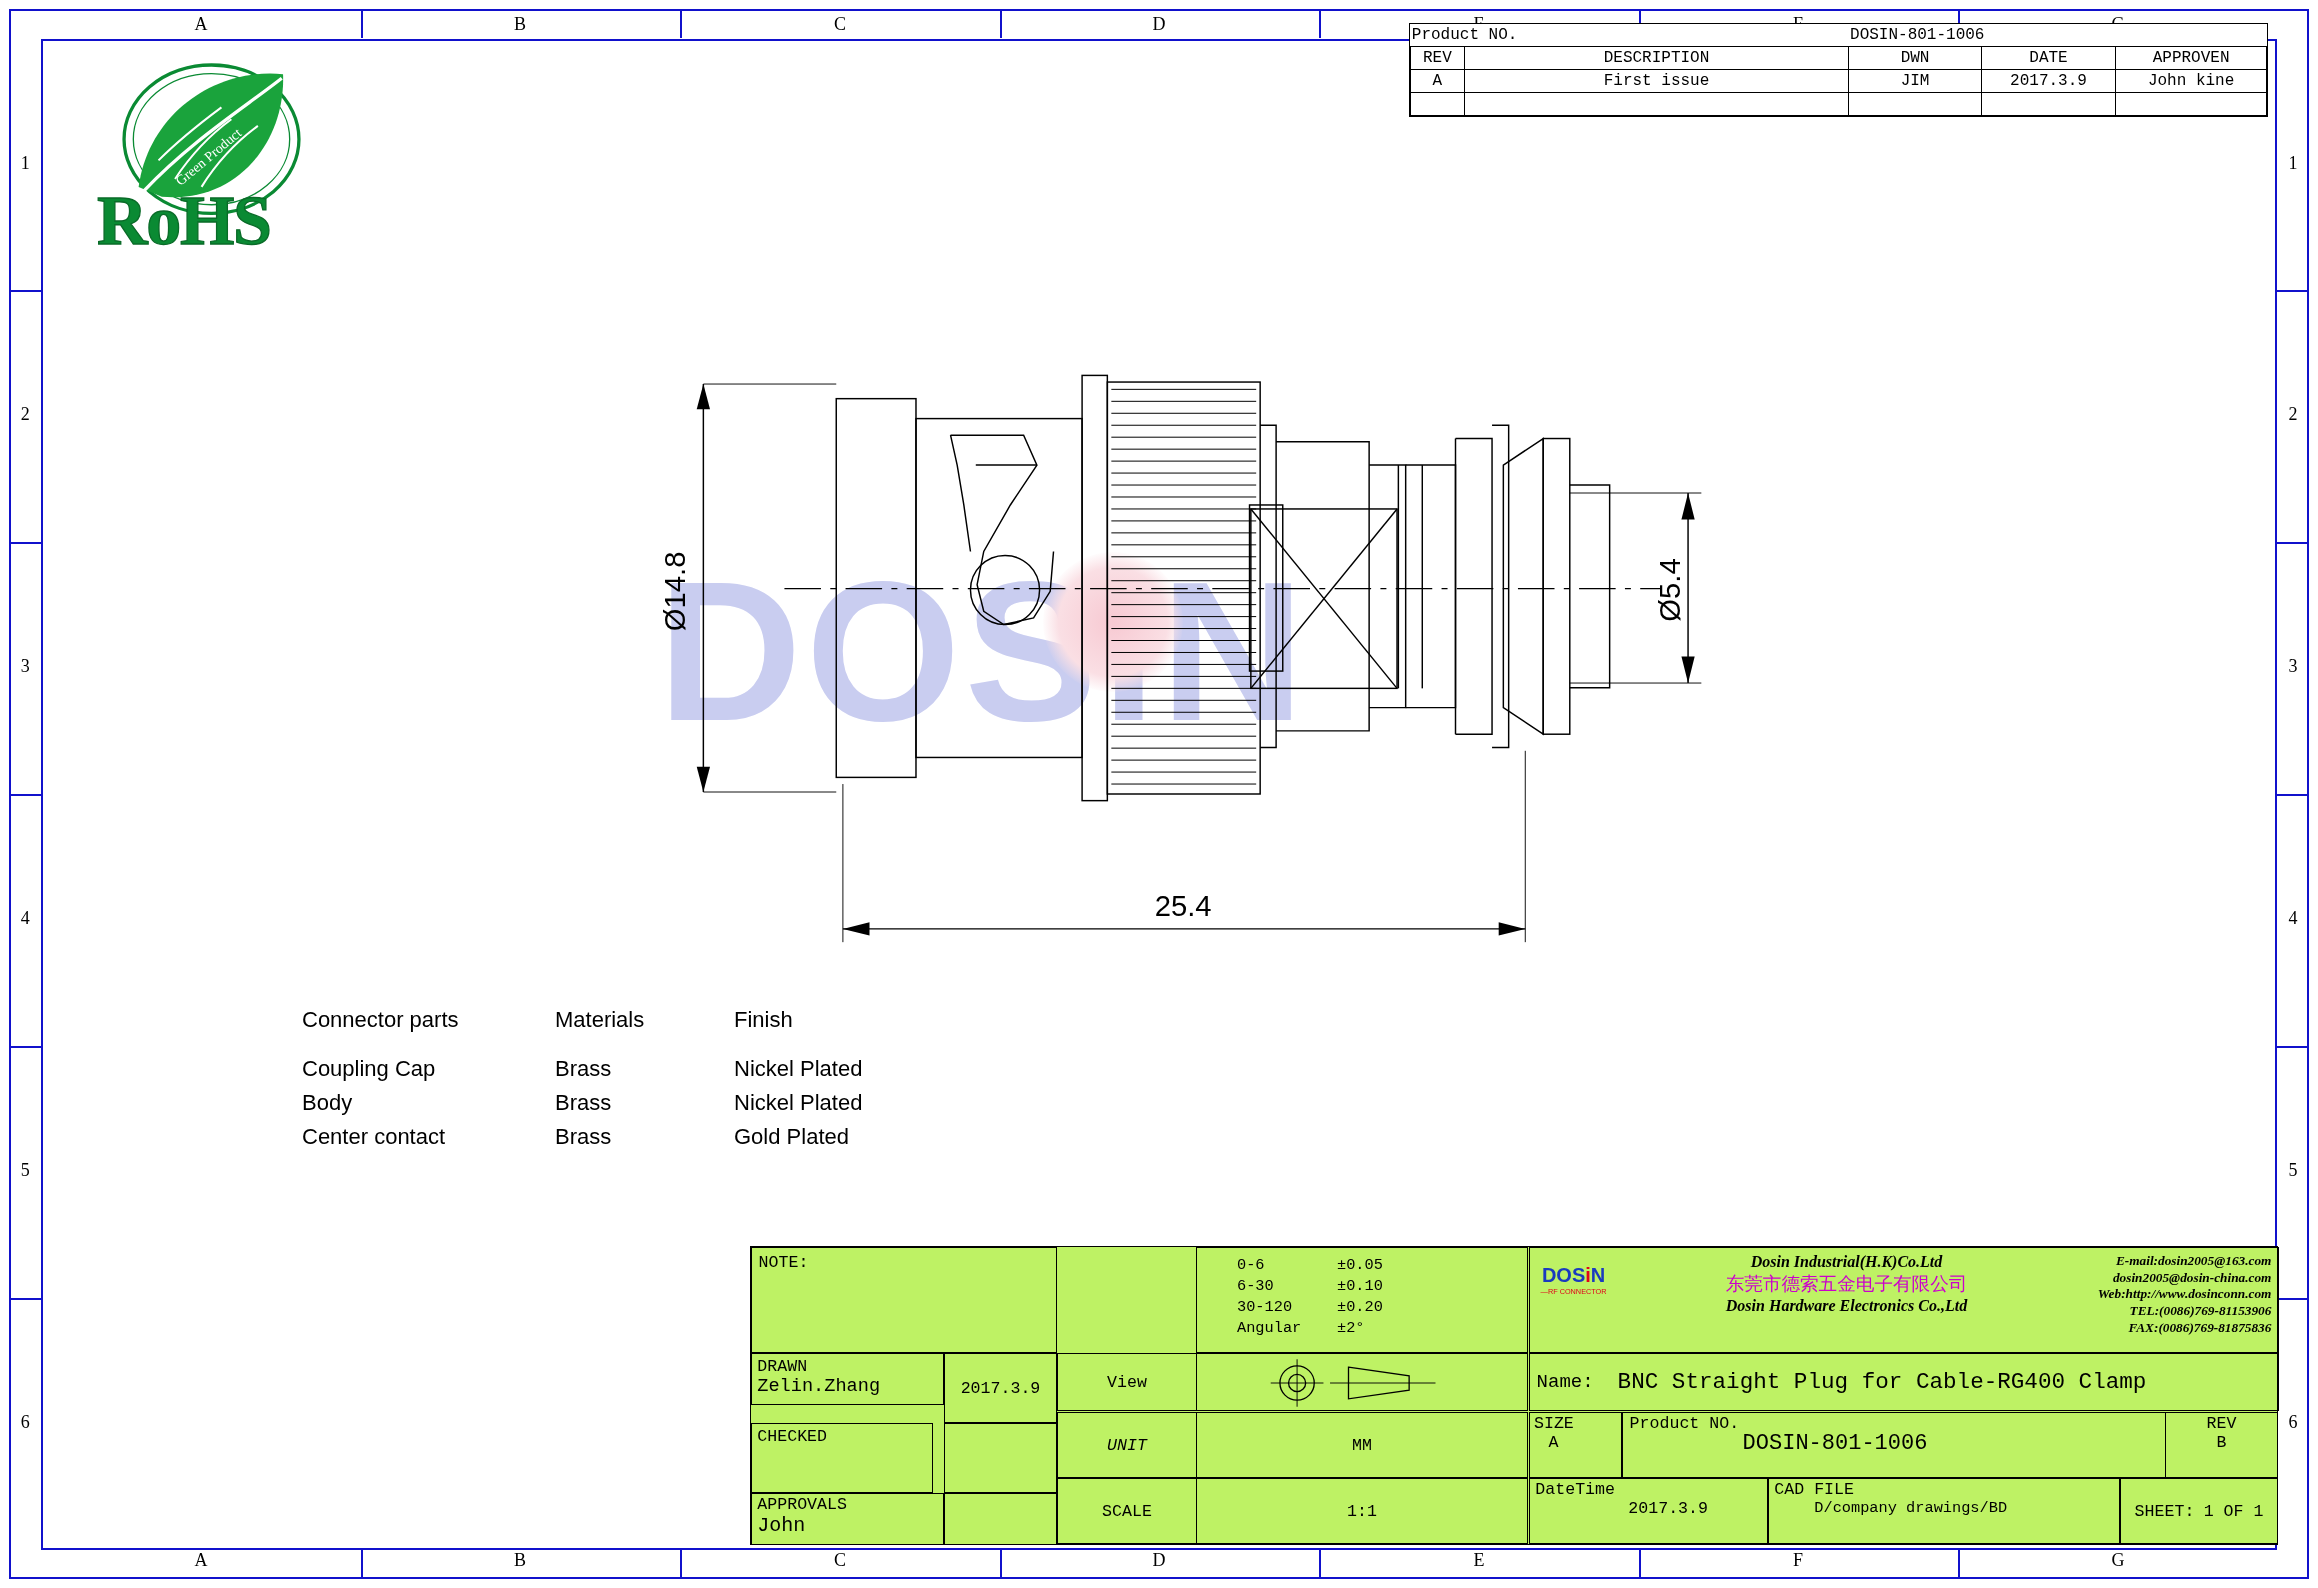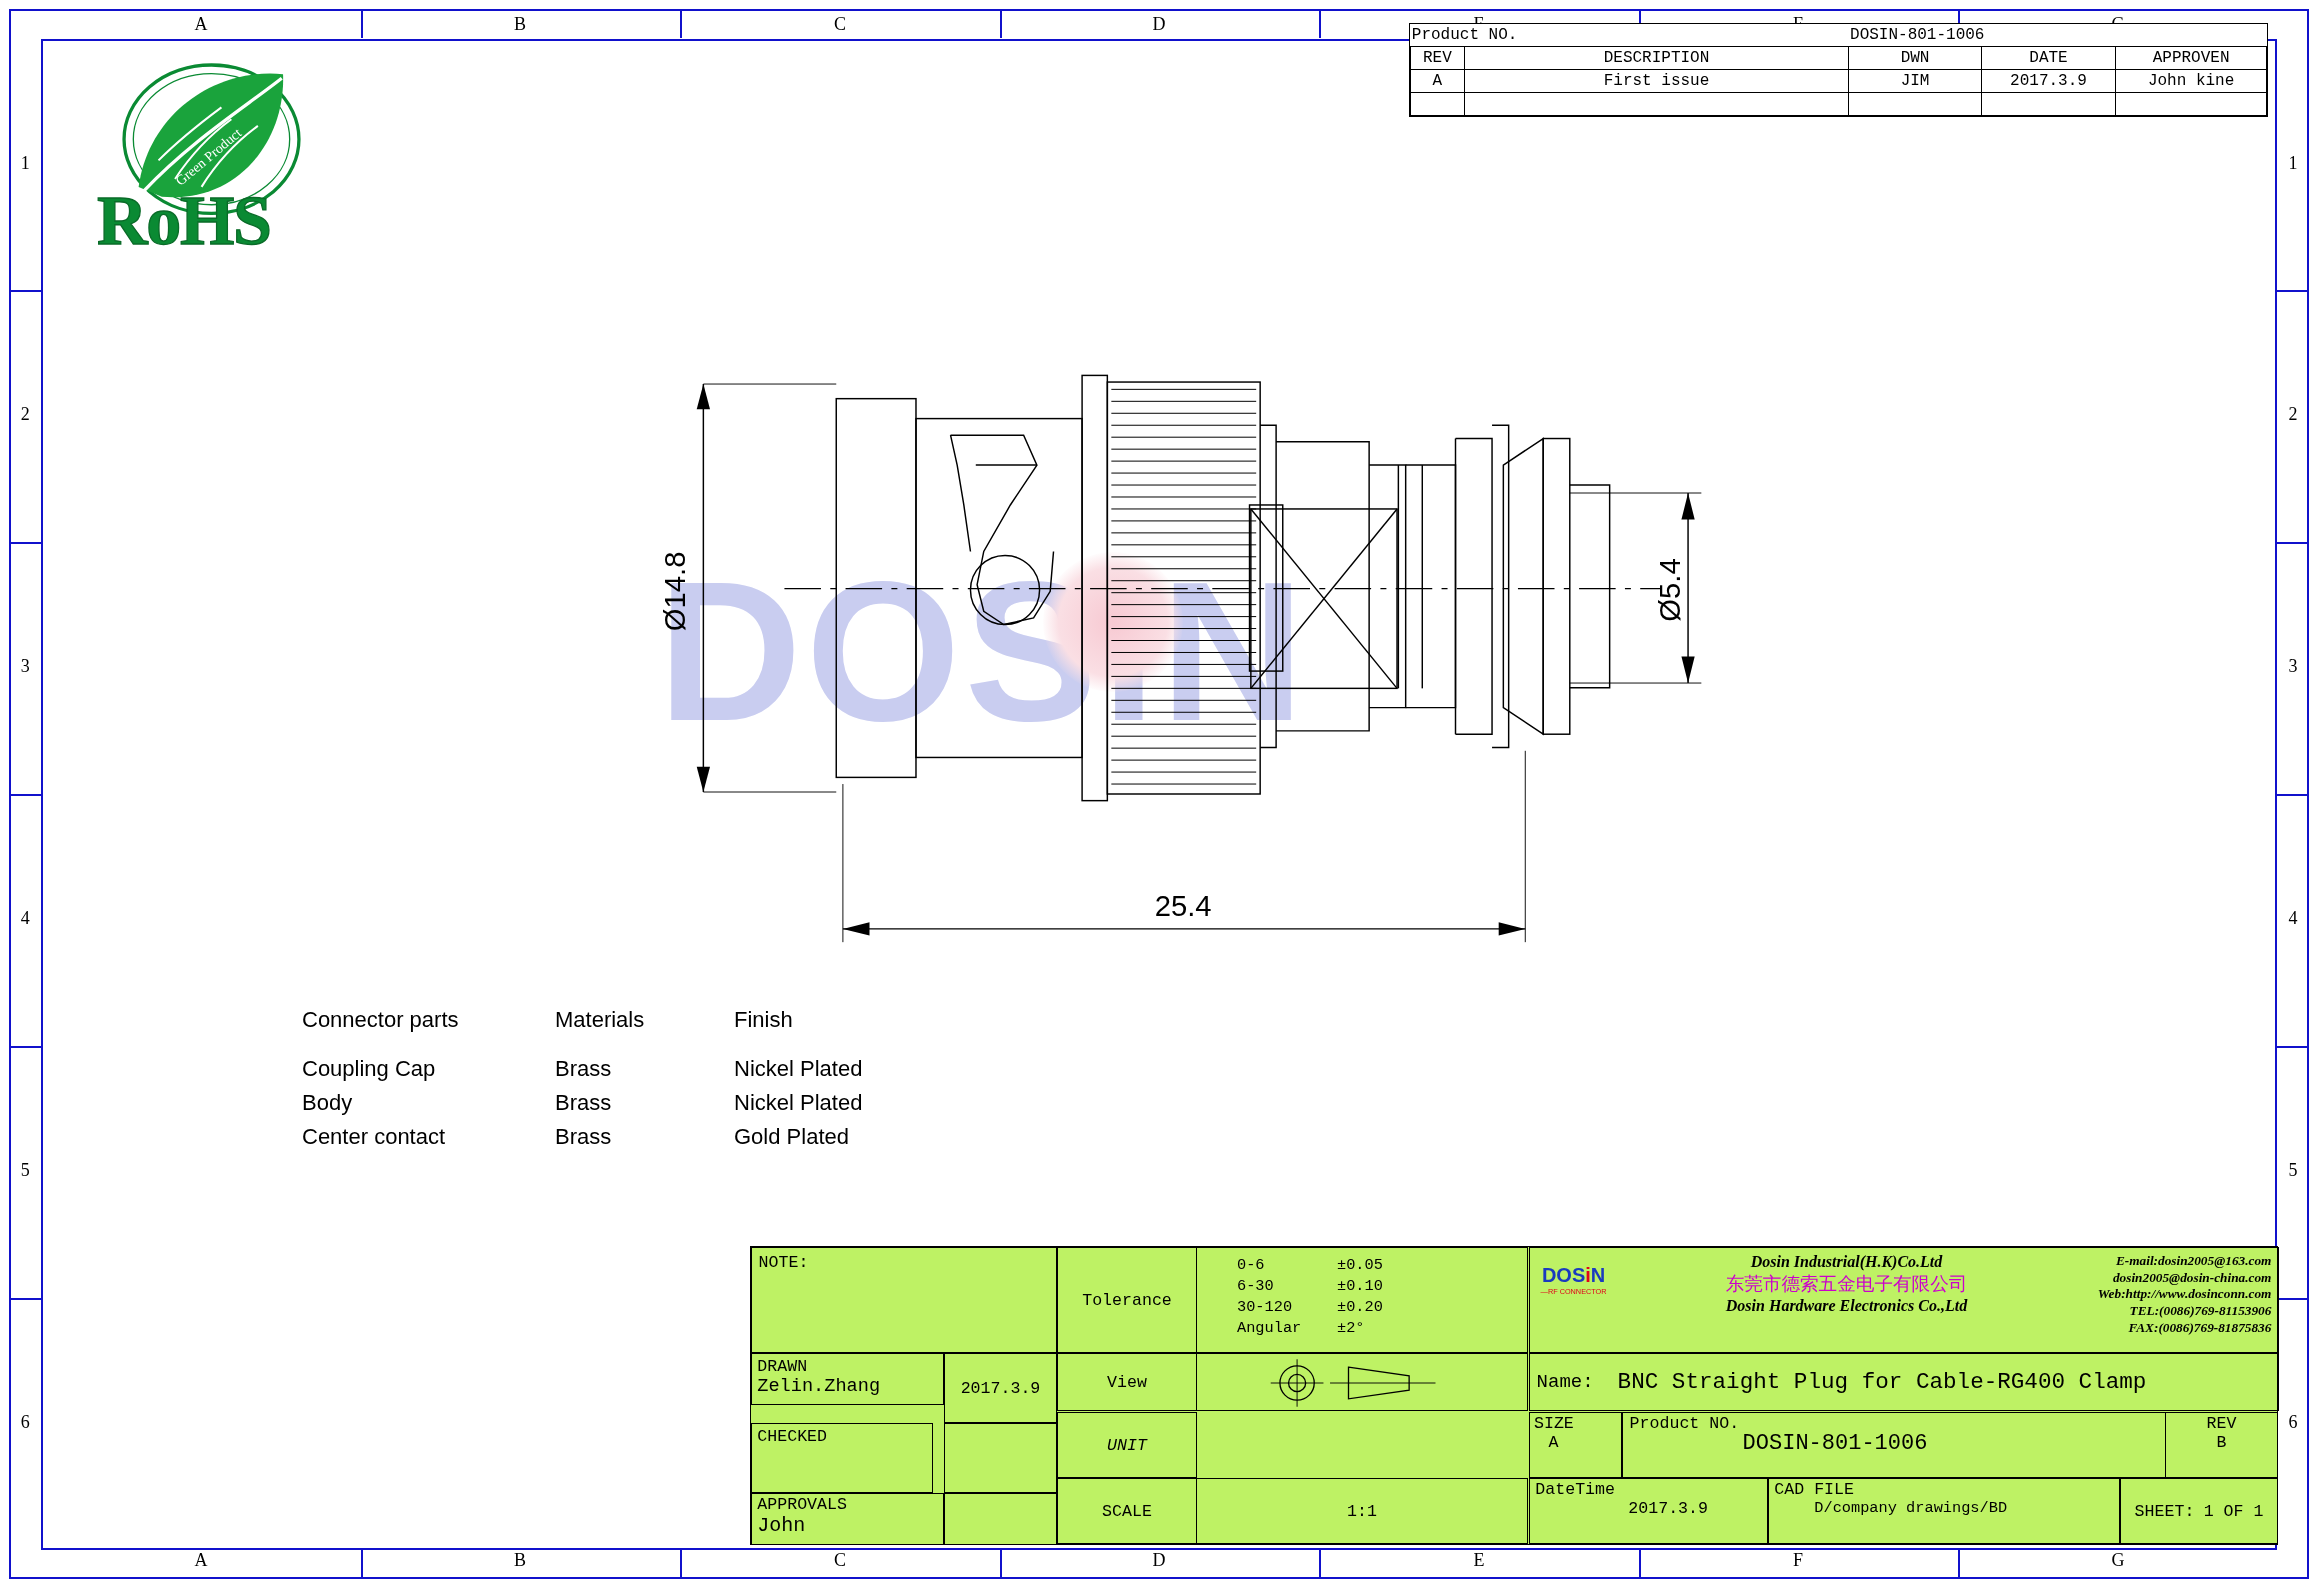--- a/index.html
+++ b/index.html
@@ -384,21 +384,20 @@
       <div class="lbl">CHECKED</div>
     </div>
     <div class="cell" style="left:193px;top:176px;width:113px;height:70px;"></div>
 
     <div class="cell" style="left:0;top:246px;width:193px;height:52px;padding-left:5.3px;padding-top:1.3px;">
       <div class="lbl">APPROVALS</div>
       <div class="lbl" style="font-size:20px">John</div>
     </div>
     <div class="cell" style="left:193px;top:246px;width:113px;height:52px;"></div>
 
-    <div class="cell ctr" style="left:306px;top:0;width:140px;height:106px;">Tolerance</div>
     <div class="cell" style="left:445px;top:0;width:332px;height:106px;padding:6.6px 0 0 40px;">
       <div class="tolnum">
         <span style="display:inline-block;width:100px">0-6</span><span>±0.05</span>
       </div>
       <div class="tolnum">
         <span style="display:inline-block;width:100px">6-30</span><span>±0.10</span>
       </div>
       <div class="tolnum">
         <span style="display:inline-block;width:100px">30-120</span><span>±0.20</span>
       </div>
@@ -413,20 +412,21 @@
         <circle cx="150" cy="44" r="26" fill="none" stroke="#000" stroke-width="2"></circle>
         <circle cx="150" cy="44" r="13" fill="none" stroke="#000" stroke-width="2"></circle>
         <line x1="110" y1="44" x2="190" y2="44" stroke="#000" stroke-width="1.4"></line>
         <line x1="150" y1="8" x2="150" y2="80" stroke="#000" stroke-width="1.4"></line>
         <path d="M228 20 L320 33 L320 55 L228 68 Z" fill="none" stroke="#000" stroke-width="2"></path>
         <line x1="200" y1="44" x2="360" y2="44" stroke="#000" stroke-width="1.4"></line>
       </svg>
     </div>
 
     <div class="cell ctr" style="left:306px;top:165px;width:140px;height:66px;font-style:italic;">UNIT</div>
+    <div class="cell ctr" style="left:445px;top:165px;width:332px;height:66px;">MM</div>
 
     <div class="cell ctr" style="left:306px;top:231px;width:140px;height:66px;">SCALE</div>
     <div class="cell ctr" style="left:445px;top:231px;width:332px;height:66px;">1:1</div>
 
     <div class="cell" style="left:778px;top:0;width:750px;height:106px;">
       <div style="position:absolute;left:10.6px;top:16px;text-align:center;">
         <div class="dosinlogo">DOS<span class="i">i</span>N</div>
         <div class="dosin-sub">—RF CONNECTOR</div>
       </div>
       <div style="position:absolute;left:117px;top:5.3px;width:399px;text-align:center;">

